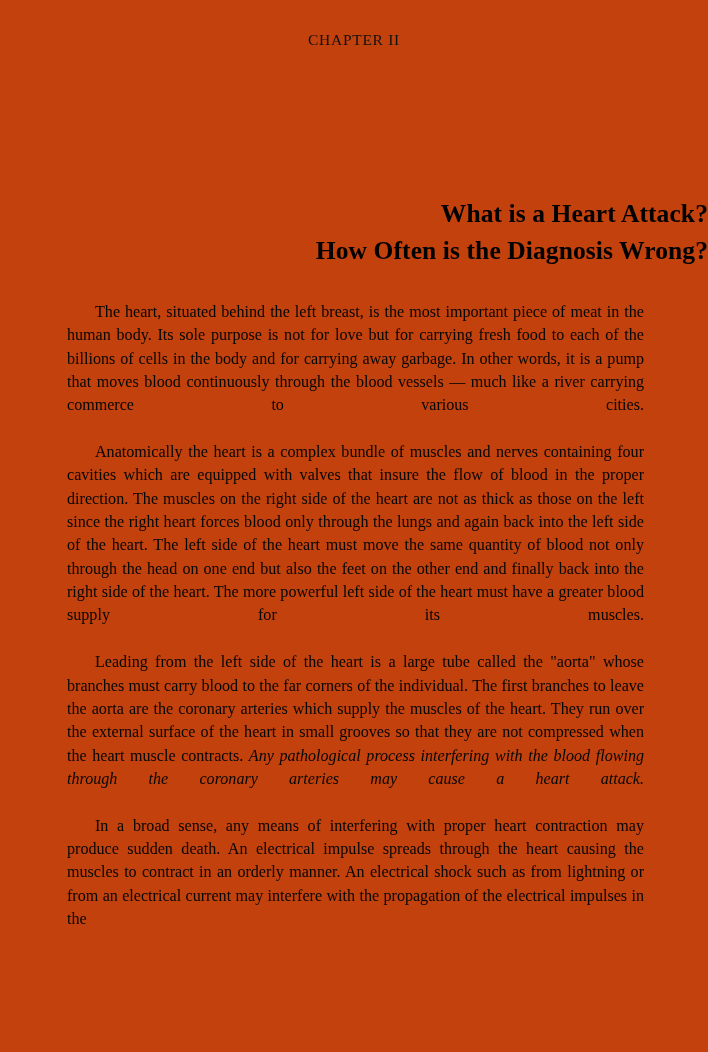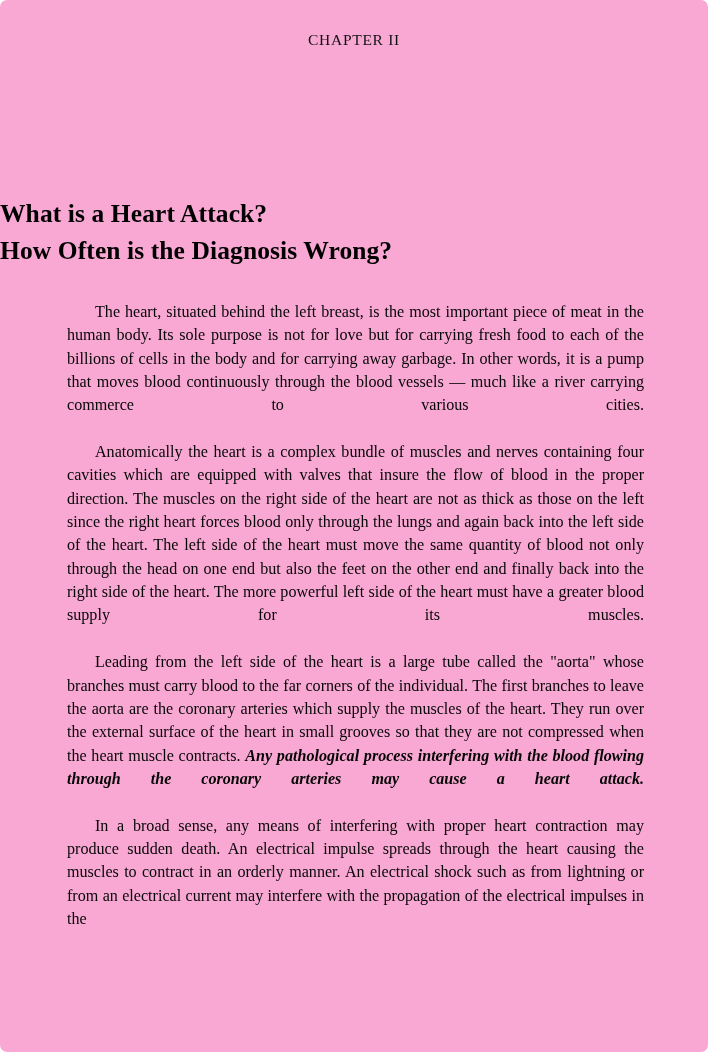--- a/index.html
+++ b/index.html
@@ -12,23 +12,22 @@
   body {
     font-family: "Liberation Serif", "DejaVu Serif", serif;
     color: #000000;
   }
 
   .page {
     position: relative;
     width: 708px;
     height: 1052px;
     margin: 0 auto;
-    background: #f9a8d4;
+    background: #c2410c;
     overflow: hidden;
-    border-radius: 7px;
     -webkit-font-smoothing: antialiased;
   }
 
   
   .running-head {
     position: absolute;
     top: 31px;
     left: 0;
     width: 708px;
     text-align: center;
@@ -37,21 +36,21 @@
     color: #111111;
     font-weight: 400;
   }
 
   
   .chapter-title {
     position: absolute;
     top: 178px;
     left: 0;
     width: 708px;
-    text-align: left;
+    text-align: right;
     font-weight: 700;
     font-size: 25.5px;
     line-height: 37px;
     letter-spacing: 0.1px;
     color: #000000;
   }
 
   .chapter-title .title-line {
     display: block;
     white-space: nowrap;
@@ -73,21 +72,20 @@
     text-align: justify;
     text-justify: inter-word;
     text-indent: 28px;
     color: #060606;
     word-spacing: 0.1px;
     hyphens: none;
   }
 
   p.body-para .italic-run {
     font-style: italic;
-    font-weight: bold;
   }
 
   
   p.body-para:after {
     content: "";
     display: inline-block;
     width: 100%;
   }
 
   

